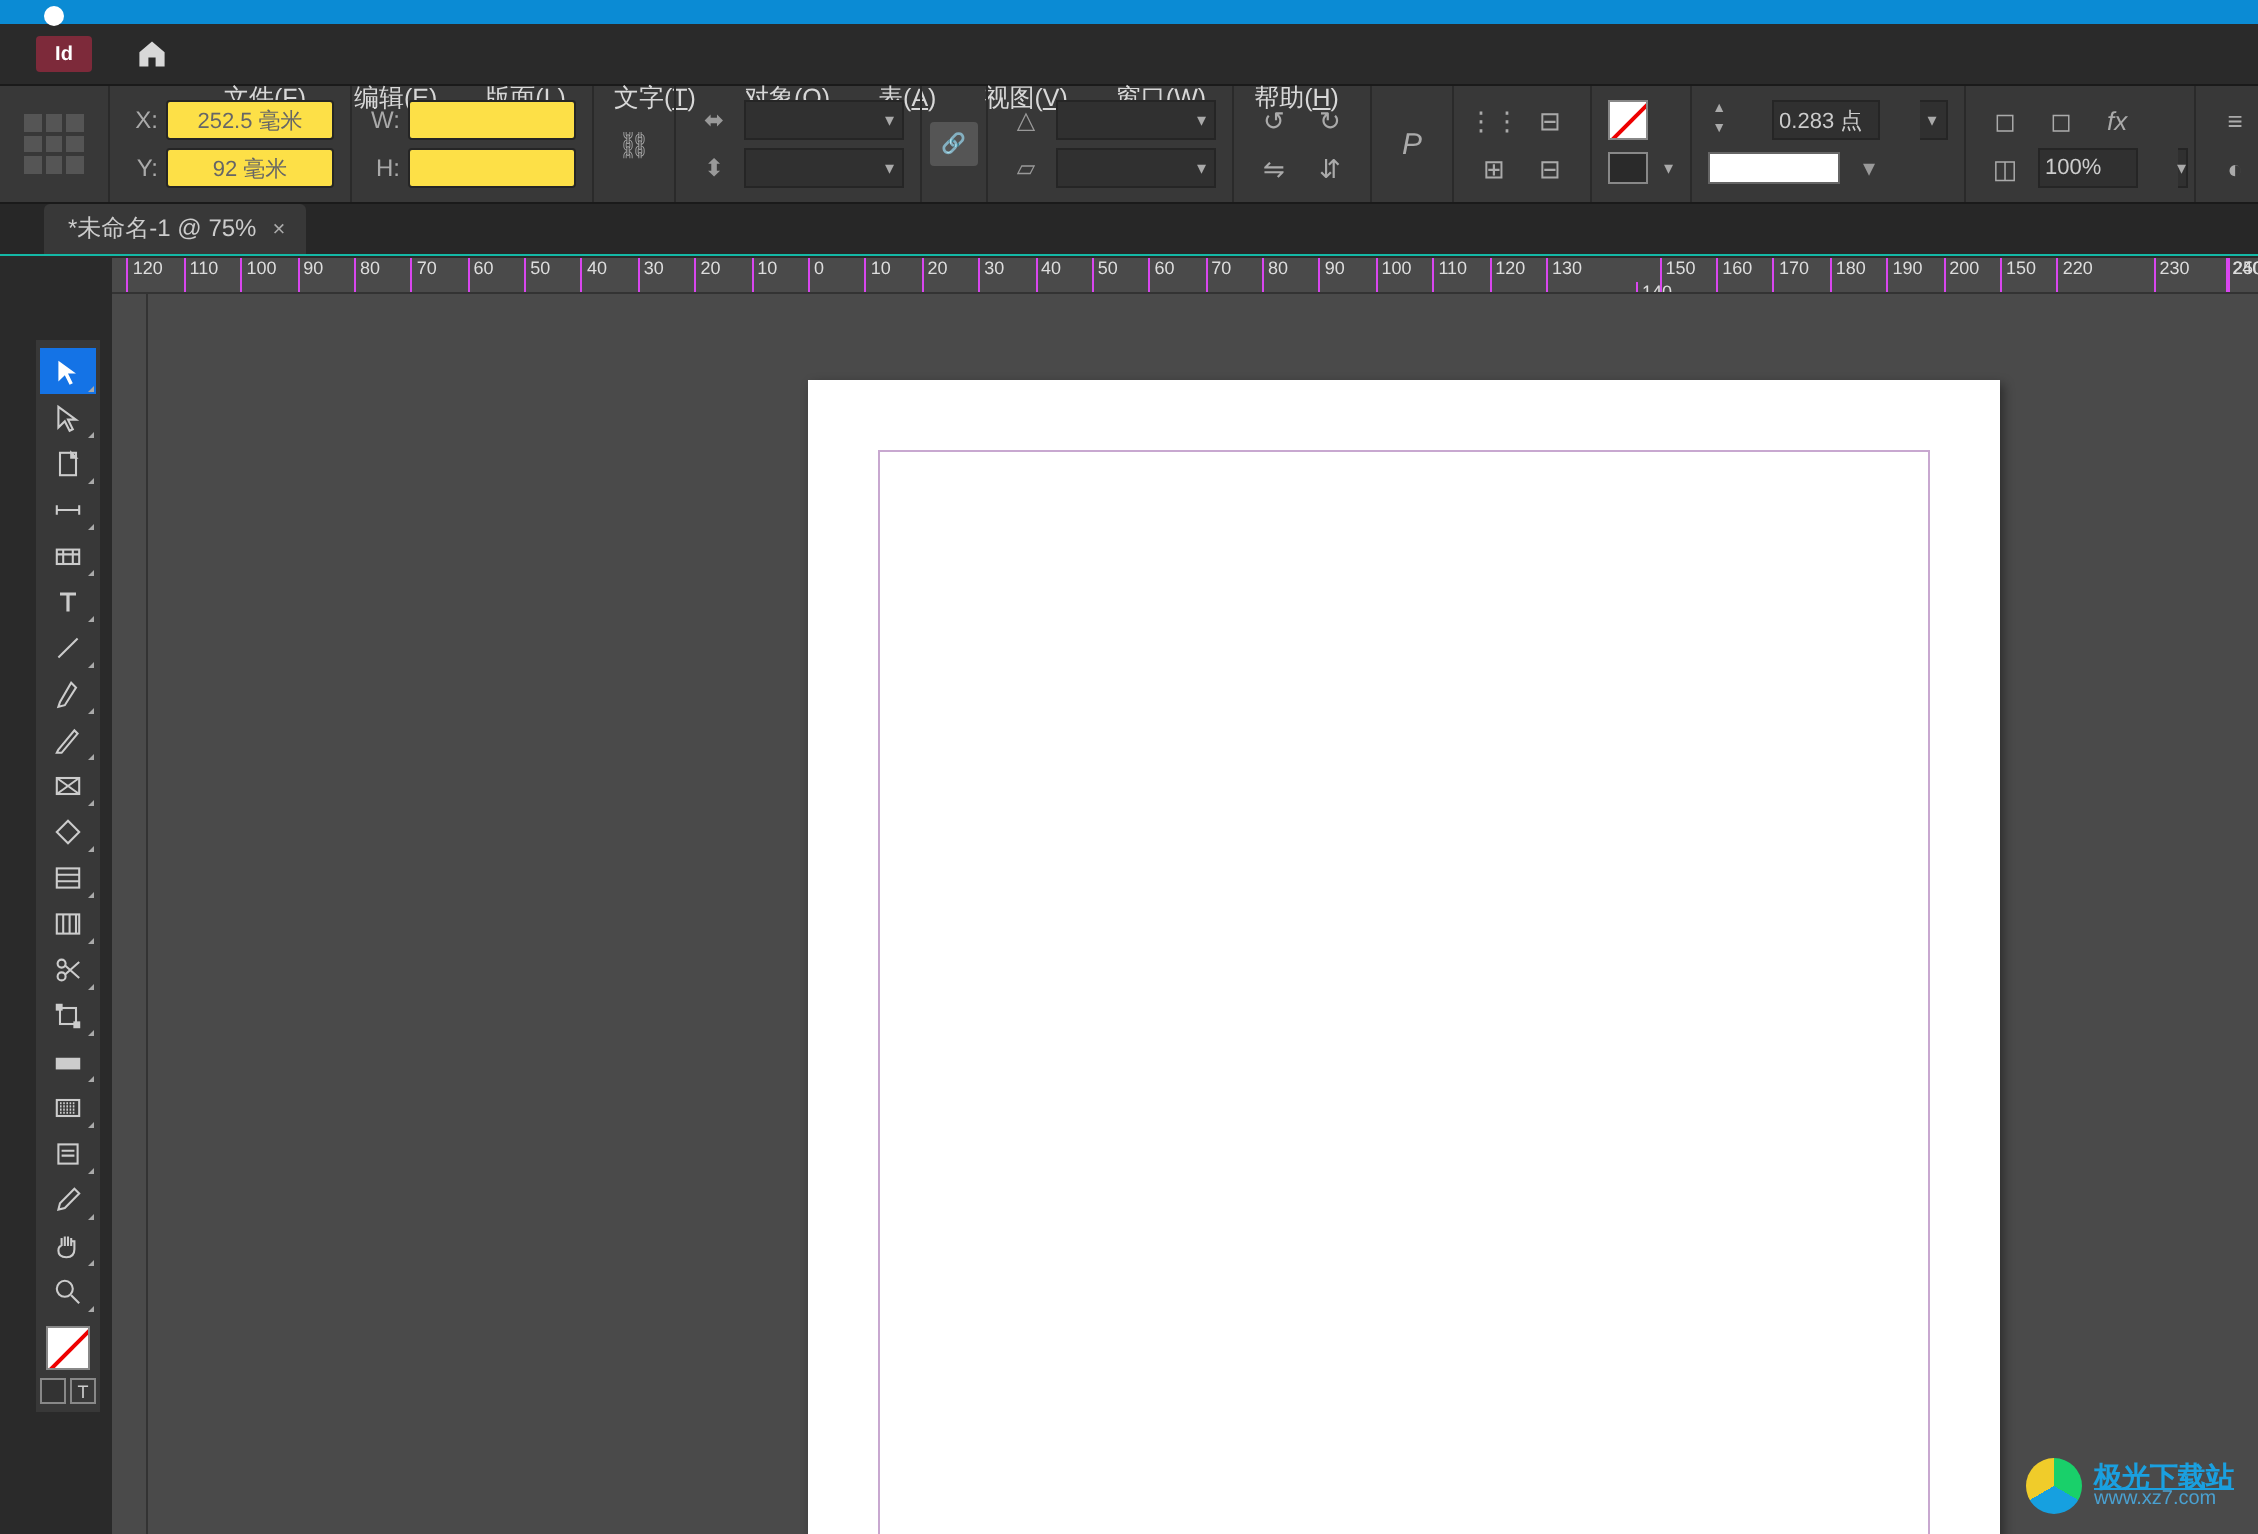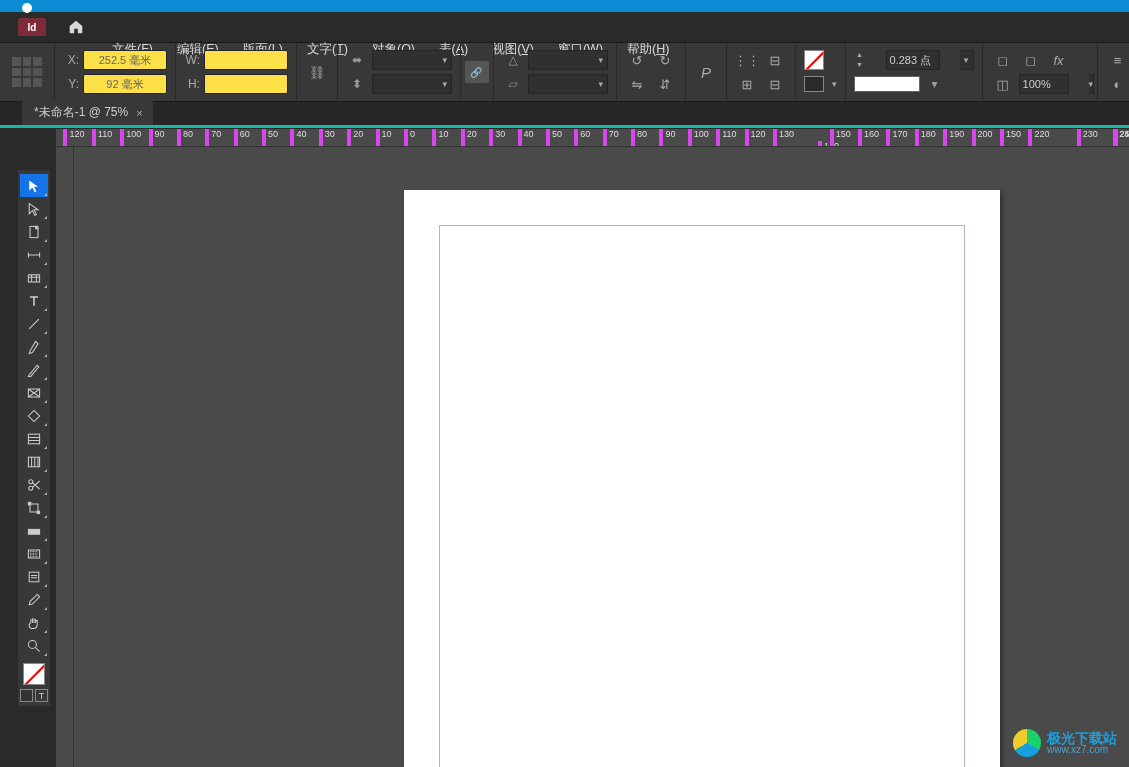--- a/index.html
+++ b/index.html
@@ -22,45 +22,45 @@
 .refpt { width:30px; height:30px; display:grid; grid-template-columns:repeat(3,1fr); grid-template-rows:repeat(3,1fr); gap:2px; margin:0 4px; }
 .refpt span { background:#555; }
 .diag-nofill { width:20px; height:20px; background:#fff; position:relative; overflow:hidden; border:1px solid #888; }
 .diag-nofill::after { content:""; position:absolute; width:28px; height:2px; background:#e00; transform:rotate(-45deg); top:9px; left:-4px; }
 .stroke-bar { width:66px; height:16px; background:linear-gradient(90deg,#fff 0%,#fff 100%); border:1px solid #666; }
 .stepper { display:flex; align-items:center; height:22px;gap:20px; }
 .stepper .arrows { display:flex; flex-direction:column; width:12px; }
 .stepper .arrows span { height:10px; font-size:7px; color:#aaa; text-align:center; cursor:pointer; line-height:9px; }
 .stepper input { width:54px; height:20px; background:#303030; border:1px solid #252525; color:#ccc; font-size:11px; padding:0 3px; }
 .stepper .ddar { width:14px; height:20px; background:#303030; border:1px solid #252525; border-left:none; color:#aaa; font-size:9px; text-align:center; line-height:18px; }
-.tabbar { height:26px; background:#272727; border-bottom:3px solid #14b8a6; display:flex; align-items:flex-end; padding-left:22px; }
+.tabbar { height:26px; background:#272727; border-bottom:1px solid #14b8a6; display:flex; align-items:flex-end; padding-left:22px; }
 .doctab { background:#383838; color:#ccc; padding:4px 10px 4px 12px; font-size:12px; border-top-left-radius:3px; border-top-right-radius:3px; display:flex; align-items:center; gap:8px;}
 .doctab .x { color:#aaa; cursor:pointer; font-size:11px;}
 .ruler-h { position:absolute; left:56px; right:0; top:129px; height:18px; background:#4a4a4a; border-bottom:1px solid #333; overflow:hidden; }
 .ruler-h .ticks { position:relative; height:100%; }
-.ruler-h .tick { position:absolute; top:0; font-size:9px; color:#ddd; border-left:4px solid #d946ef; height:18px; padding-left:2px; line-height:10px; }
+.ruler-h .tick { position:absolute; top:0; font-size:9px; color:#ddd; border-left:1px solid #d946ef; height:18px; padding-left:2px; line-height:10px; }
 .ruler-v { position:absolute; left:56px; top:147px; bottom:0; width:18px; background:#4a4a4a; border-right:1px solid #333; }
 .ruler-corner{position:absolute; left:56px; top:129px; width:18px; height:18px; background:#4a4a4a; border-right:1px solid #333; border-bottom:1px solid #333; display:flex; align-items:center; justify-content:center; color:#999; font-size:9px;}
 .toolbar { position:absolute; left:18px; top:170px; width:32px; background:#383838; display:flex; flex-direction:column; align-items:center; padding:4px 0; gap:0; }
 .tool { width:28px; height:23px; display:flex; align-items:center; justify-content:center; cursor:pointer; position:relative; color:#ccc;}
 .tool.selected { background:#1473e6; color:#fff; }
 .tool svg { width:16px; height:16px; fill:none; stroke:currentColor; stroke-width:1.3; }
 .tool .tri { position:absolute; right:1px; bottom:1px; width:0; height:0; border-left:3px solid transparent; border-bottom:3px solid #aaa;}
 .tool-nofill { width:22px; height:22px; background:#fff; position:relative; overflow:hidden; border:1px solid #888;}
 .tool-nofill::after { content:""; position:absolute; width:30px; height:2px; background:#e00; transform:rotate(-45deg); top:10px; left:-4px; }
 .tool-mini-row { display:flex; gap:2px; margin-top:4px; }
 .tool-mini-row .mini { width:13px; height:13px; border:1px solid #888; display:flex; align-items:center; justify-content:center; color:#ccc; font-size:9px;}
 .canvas { position:absolute; left:74px; right:0; top:147px; bottom:0; background:#4a4a4a; overflow:hidden; }
 .page { position:absolute; left:330px; top:43px; width:596px; height:780px; background:#fff; box-shadow:2px 2px 5px rgba(0,0,0,0.4);}
 .page .margin { position:absolute; left:35px; right:35px; top:35px; bottom:35px; border:1px solid #c8a8d0; }
 .cb-ico-small{width:22px;height:20px;display:flex;align-items:center;justify-content:center;color:#999;cursor:pointer;}
 .watermark{position:absolute;right:12px;bottom:10px;display:flex;align-items:center;gap:6px;}
 .watermark .wlogo{width:28px;height:28px;border-radius:50%;background:conic-gradient(#19d06a 0 120deg,#16a0e0 120deg 240deg,#f0cc2a 240deg 360deg);filter:blur(.3px);}
 .watermark .wt{display:flex;flex-direction:column;line-height:1;}
-.watermark .wt1{color:#1aa0e0;font-size:14px;font-weight:bold;}
+.watermark .wt1{color:#1aa0e0;font-size:14px;font-weight:bold;text-decoration:underline;}
 .watermark .wt2{color:#4aa0d0;font-size:10px;}
 </style>
 </head>
 <body>
 
 <div class="titlebar">
     <span class="circ"></span>
   </div>
 
 <div class="menubar">

